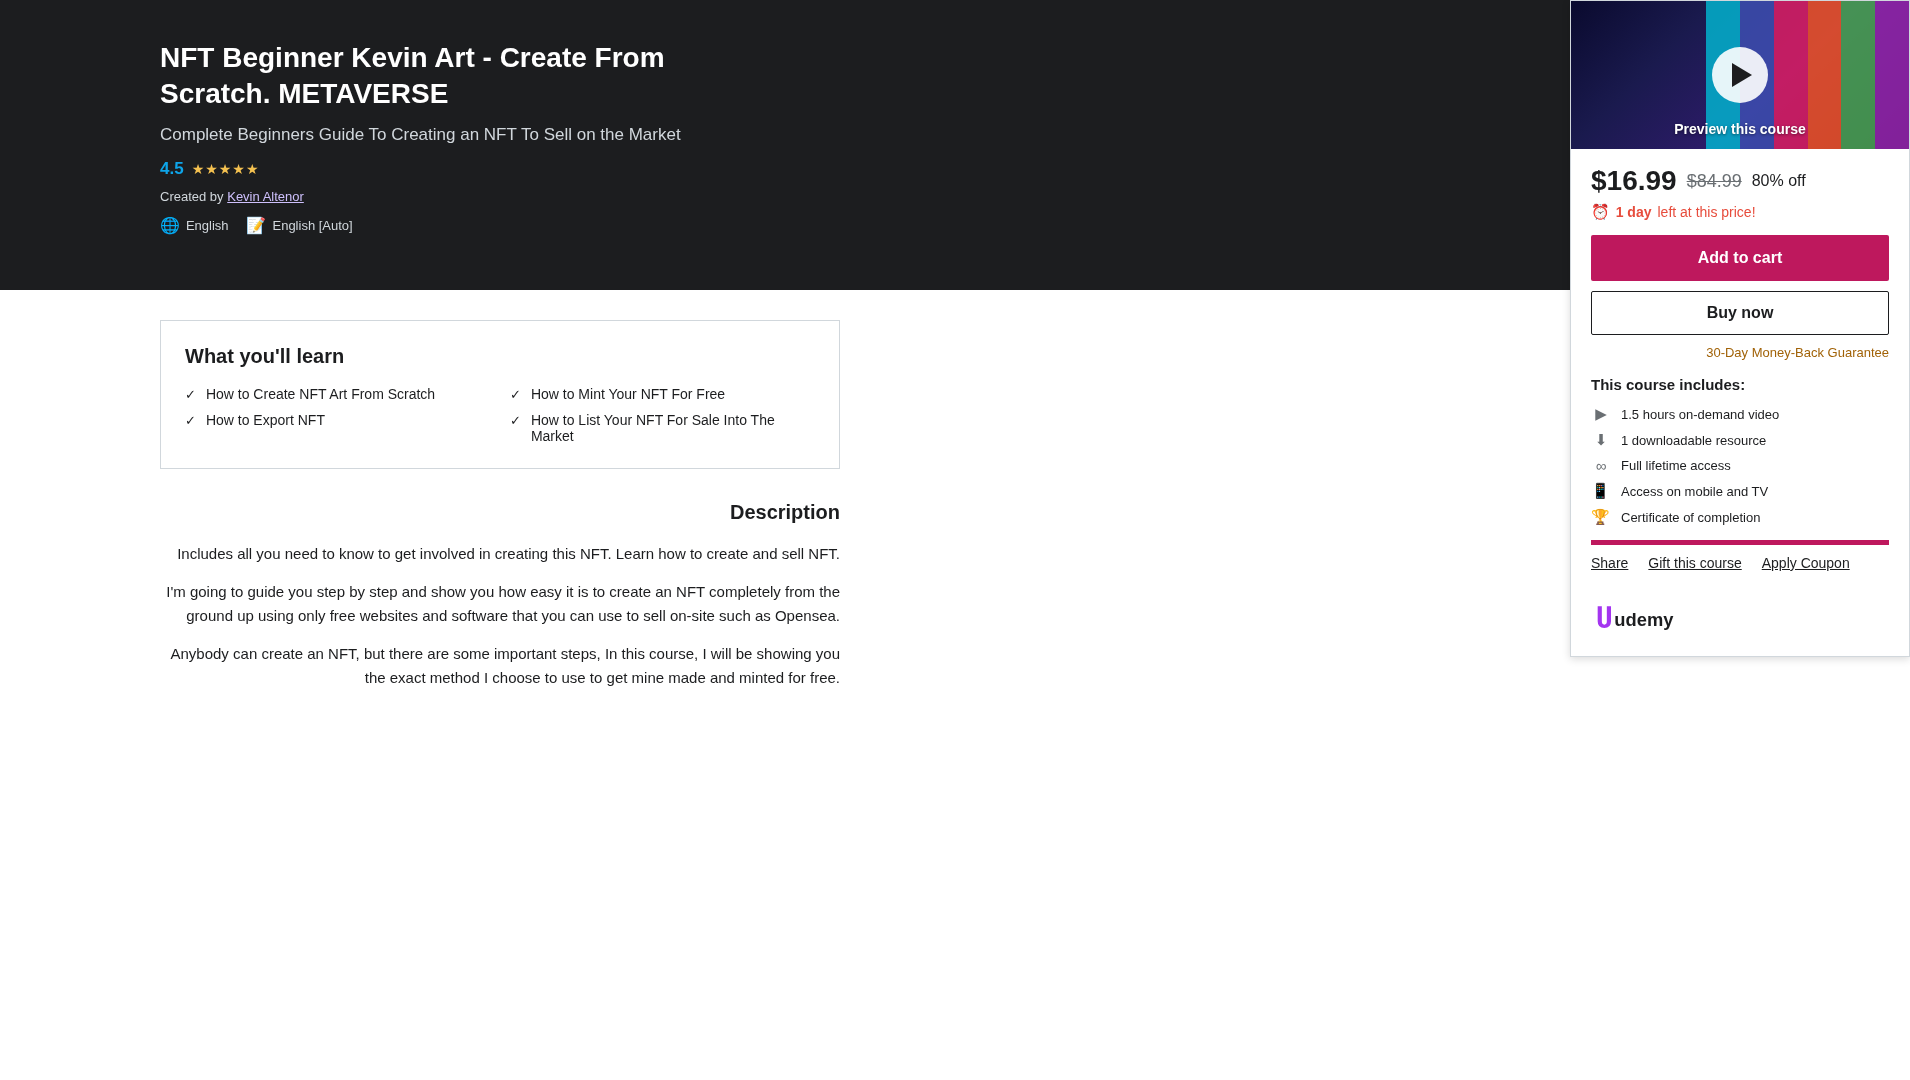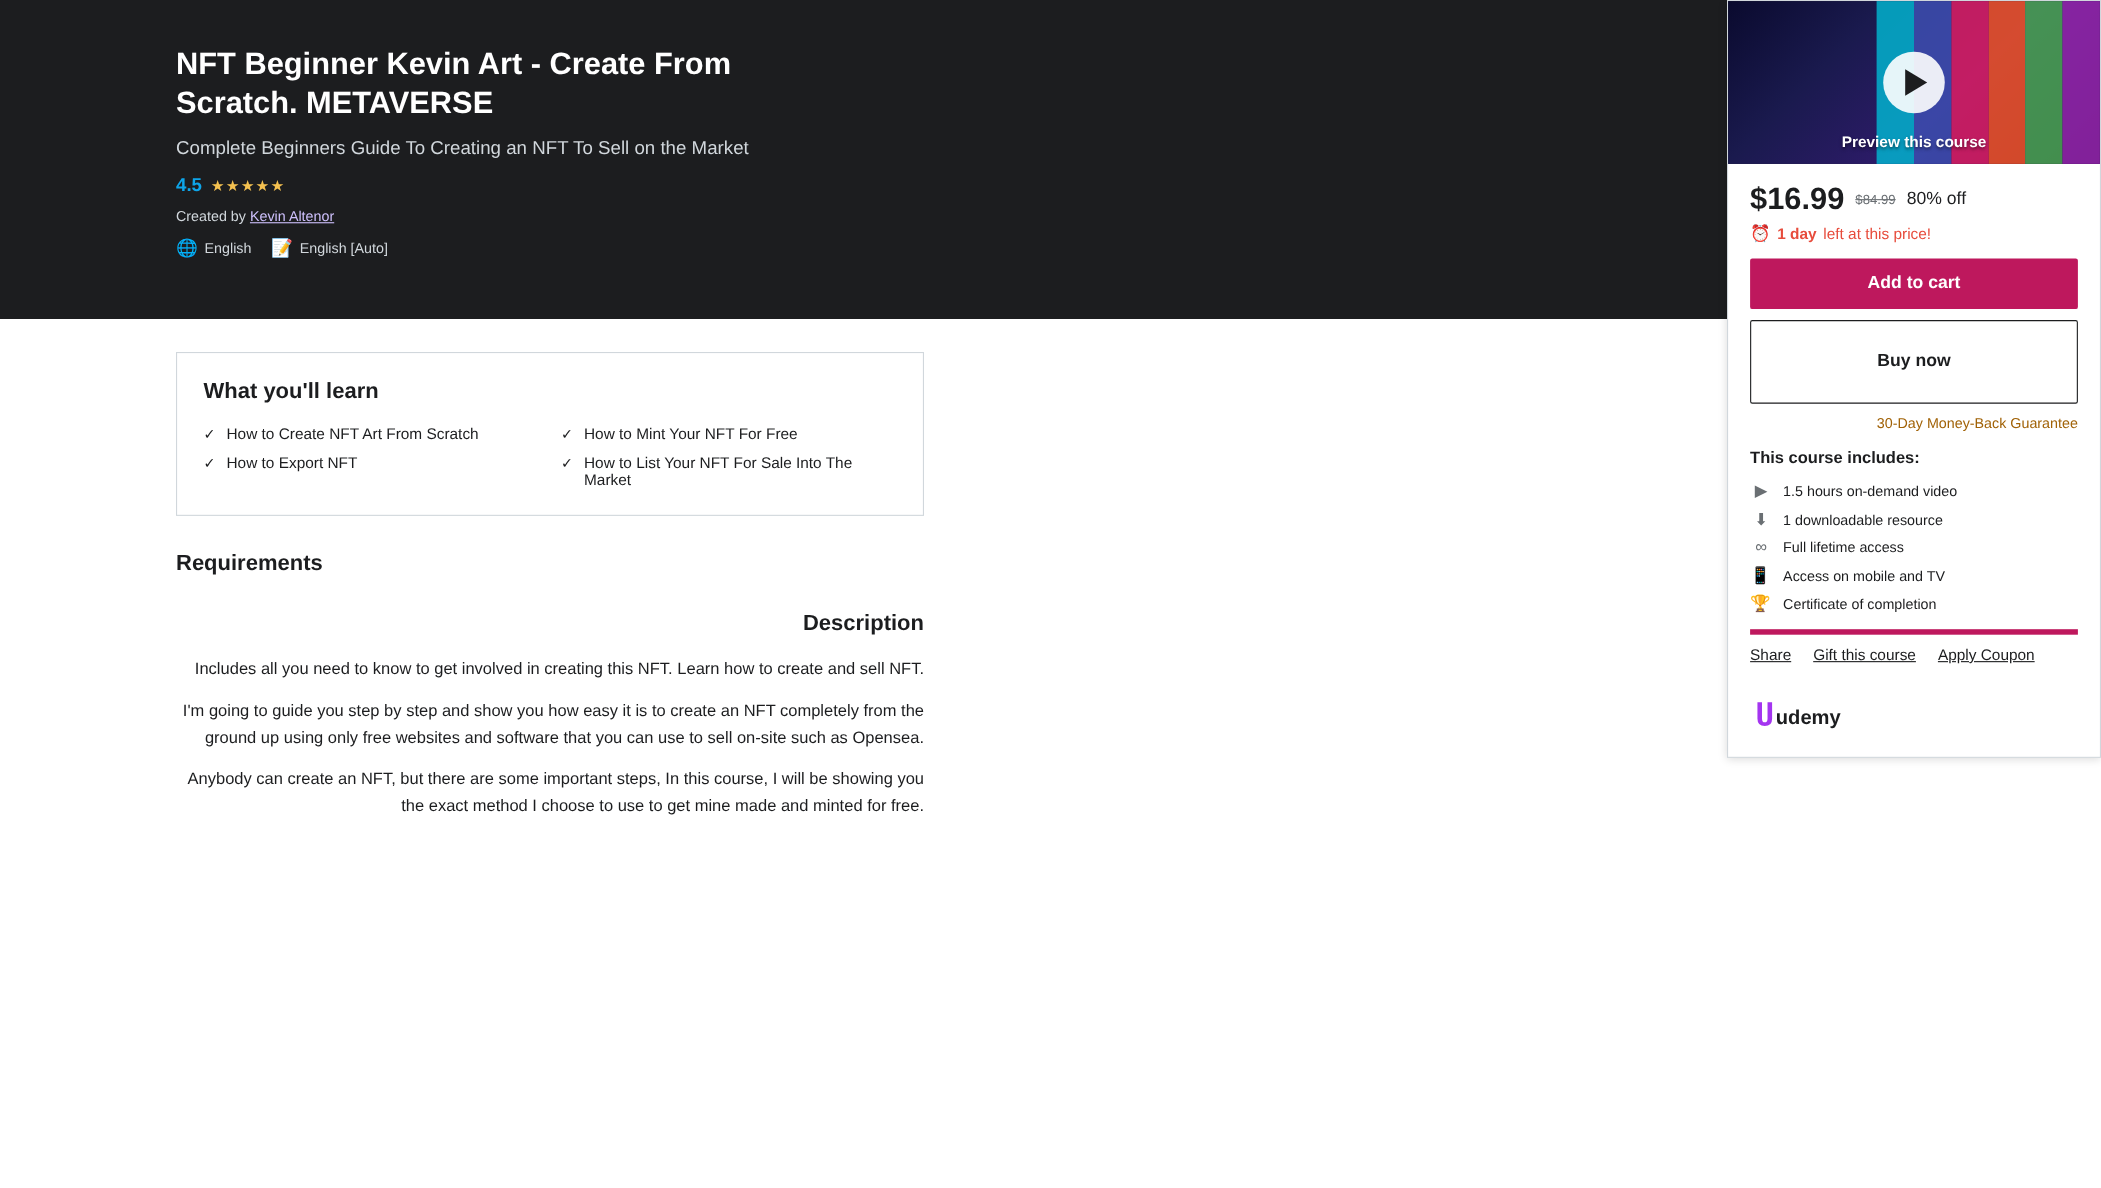--- a/index.html
+++ b/index.html
@@ -166,21 +166,21 @@
       align-items: center;
       gap: 10px;
       margin-bottom: 6px;
     }
     .price-current {
       font-size: 28px;
       font-weight: 700;
       color: #1c1d1f;
     }
     .price-original {
-      font-size: 12px;
+      font-size: 18px;
       color: #6a6f73;
       text-decoration: line-through;
     }
     .price-discount {
       font-size: 16px;
       color: #1c1d1f;
       font-weight: 400;
     }
     .urgency {
       display: flex;
@@ -203,21 +203,21 @@
       font-weight: 700;
       cursor: pointer;
       margin-bottom: 10px;
       border-radius: 2px;
     }
     .btn-buy-now {
       width: 100%;
       background: #fff;
       color: #1c1d1f;
       border: 1px solid #1c1d1f;
-      padding: 28px;
+      padding: 12px;
       font-size: 16px;
       font-weight: 700;
       cursor: pointer;
       margin-bottom: 10px;
       border-radius: 2px;
     }
     .money-back {
       text-align: right;
       font-size: 13px;
       color: #a16207;
@@ -451,21 +451,20 @@
         <span>How to Export NFT</span>
       </div>
       <div class="learn-item">
         <span class="check-icon">✓</span>
         <span>How to List Your NFT For Sale Into The Market</span>
       </div>
     </div>
   </div>
 
   <div class="requirements-section">
-    <h2 class="section-title">Requirements</h2>
   </div>
 
   <div class="description-section">
     <h2 class="section-title">Description</h2>
     <p class="desc-para">Includes all you need to know to get involved in creating this NFT. Learn how to create and sell NFT.</p>
     <p class="desc-para">I'm going to guide you step by step and show you how easy it is to create an NFT completely from the ground up using only free websites and software that you can use to sell on-site such as Opensea.</p>
     <p class="desc-para">Anybody can create an NFT, but there are some important steps, In this course, I will be showing you the exact method I choose to use to get mine made and minted for free.</p>
   </div>
 </div>
 

